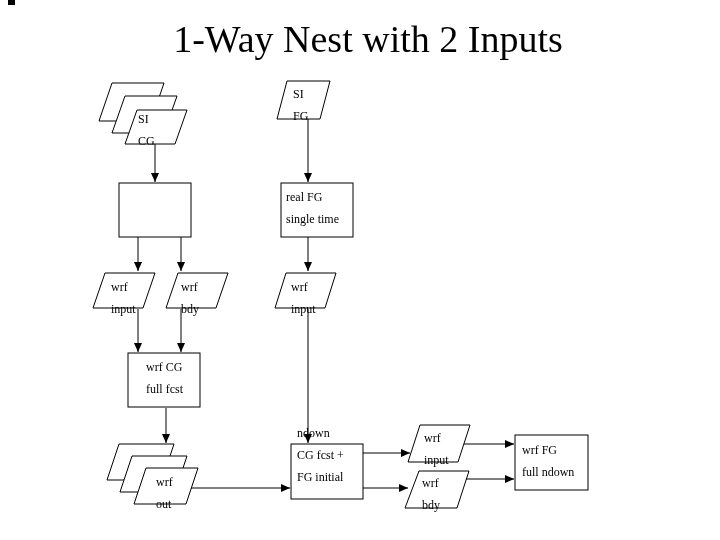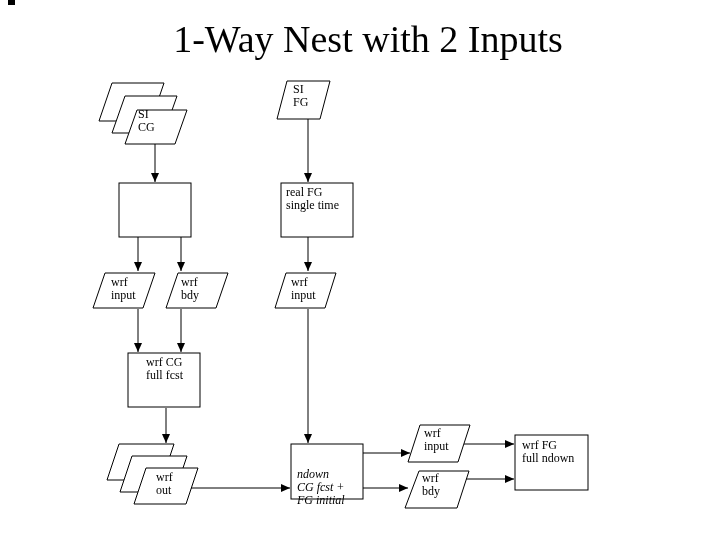--- a/index.html
+++ b/index.html
@@ -38,21 +38,21 @@
     white-space: nowrap;
   }
   svg.diagram {
     position: absolute;
     left: 0;
     top: 0;
   }
   .node-label {
     position: absolute;
     font-size: 12px;
-    line-height: 13px;
+    line-height: 22px;
     white-space: pre-line;
     color: #000000;
     font-family: "Liberation Serif", serif;
   }
 </style>
 </head>
 <body>
 
 <div class="canvas">
 
@@ -120,21 +120,21 @@
   <div class="node-label" style="left:103px; top:276px;">wrf
 input</div>
   <div class="node-label" style="left:173px; top:276px;">wrf
 bdy</div>
   <div class="node-label" style="left:283px; top:276px;">wrf
 input</div>
   <div class="node-label" style="left:138px; top:356px;">wrf CG
 full fcst</div>
   <div class="node-label" style="left:148px; top:471px;">wrf
 out</div>
-  <div class="node-label" style="left:289px; top:468px;font-style:italic;">ndown
+  <div class="node-label" style="left:289px; top:422px;">ndown
 CG fcst +
 FG initial</div>
   <div class="node-label" style="left:416px; top:427px;">wrf
 input</div>
   <div class="node-label" style="left:414px; top:472px;">wrf
 bdy</div>
   <div class="node-label" style="left:514px; top:439px;">wrf FG
 full ndown</div>
 
 </div>

